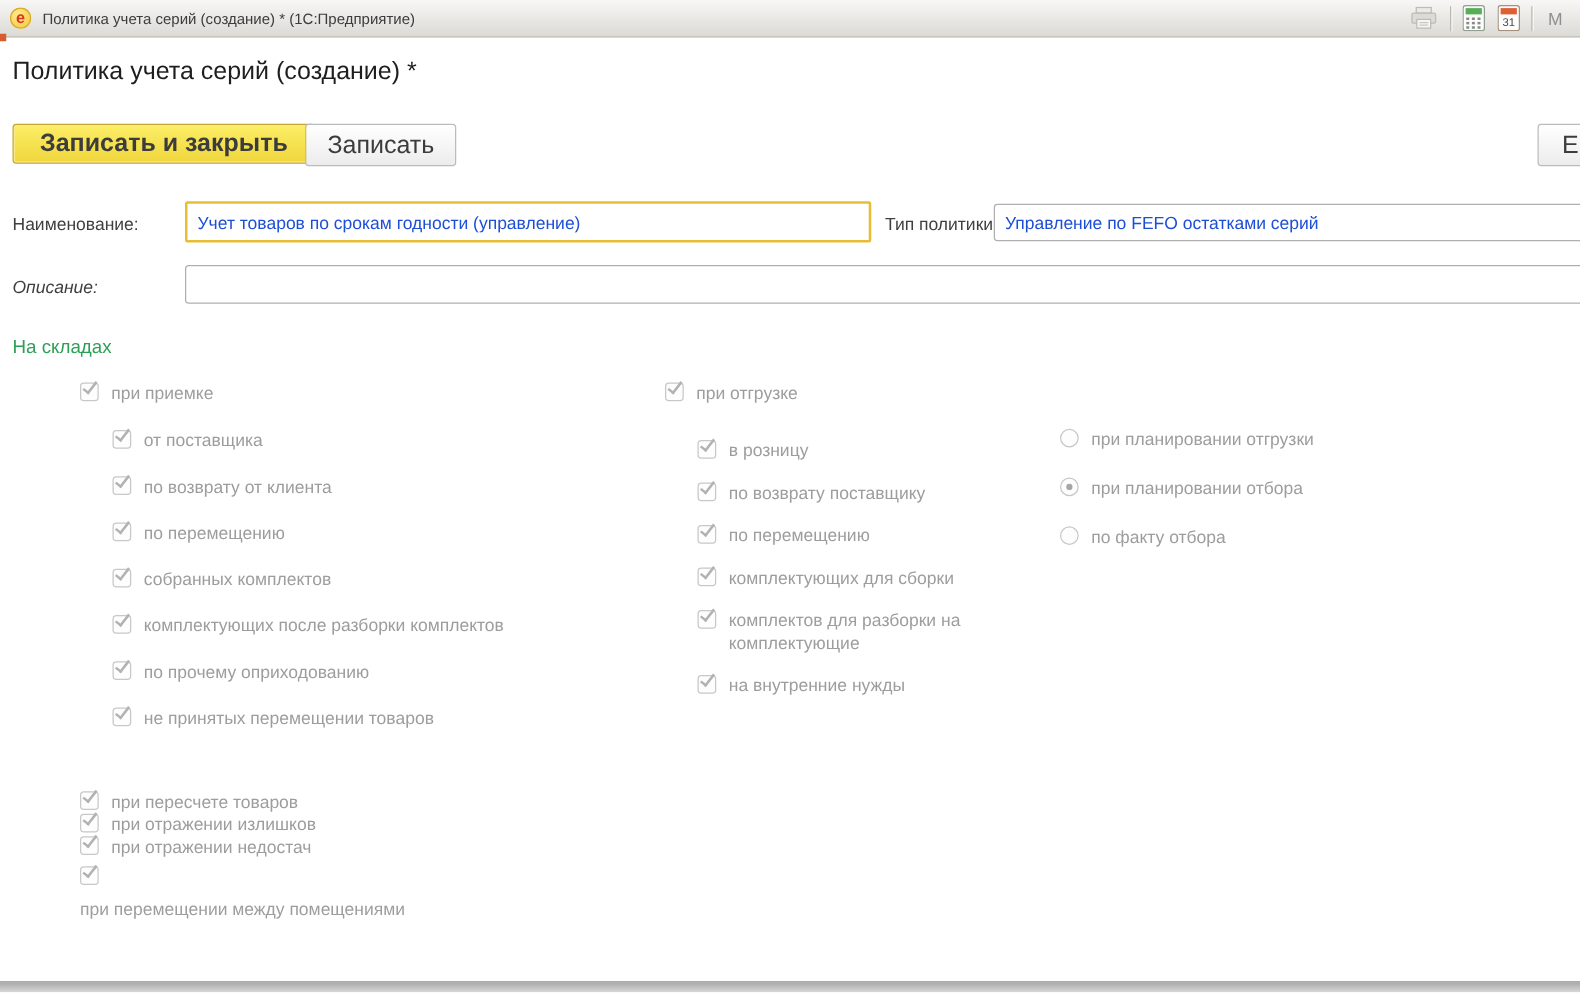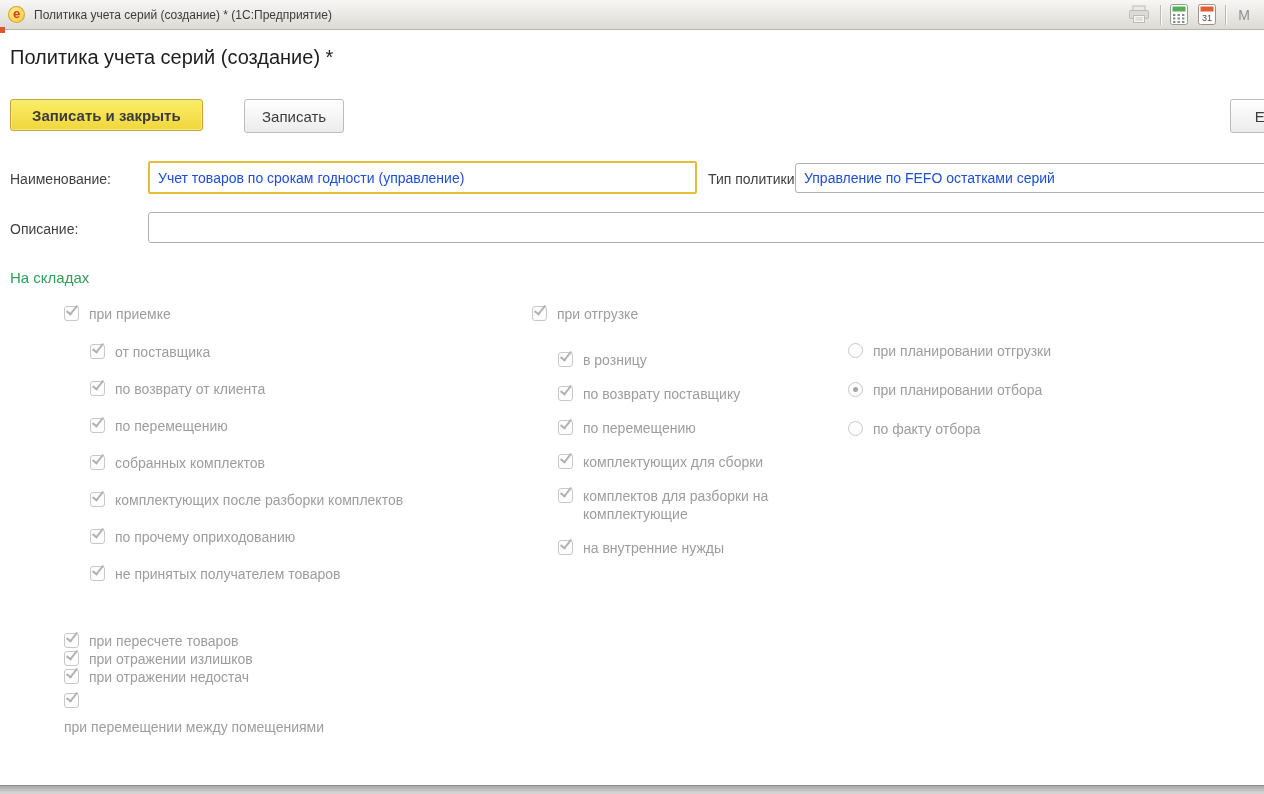--- a/index.html
+++ b/index.html
@@ -19,21 +19,21 @@
     color:#d8391c; font-size:13px; font-weight:bold; line-height:1; }
   .app-corner { position:absolute; left:0; top:27px; width:5px; height:6px; background:#d65b2e; }
   .titlebar-title { margin-left:9px; font-size:12px; color:#3c3c3c; white-space:nowrap; }
   .titlebar-icons { margin-left:auto; display:flex; align-items:center; padding-right:4px; }
   .tb-btn { display:flex; align-items:center; justify-content:center; height:26px; padding:0 5px; }
   .tb-sep { width:1px; height:20px; background:#bcb9b2; box-shadow:1px 0 0 #fbfbfa; margin:0 4px; }
   .menu-letter { font-size:14px; color:#8f8f8f; padding:0 10px 0 8px; }
 
   
   .page-title { position:absolute; left:10px; top:46px; font-size:20px; color:#1e1e1e; }
-  .btn { position:absolute; top:99px; height:32px; border-radius:3px; font-size:15px;
+  .btn { position:absolute; top:99px; height:32px; border-radius:3px; font-size:20px;
     display:flex; align-items:center; justify-content:center; cursor:default; }
   .btn-primary { left:10px; padding:0 21px; font-weight:bold; color:#3c3c3c;
     background:linear-gradient(#fcee66,#efd63d); border:1px solid #c7a62b;
     box-shadow:0 0 0 1px #f6e98e inset; }
   .btn-default { padding:16px 17px; color:#3c3c3c;
     background:linear-gradient(#ffffff,#ececec); border:1px solid #bcbcbc; }
   .btn-save { left:244px; }
   .btn-more { left:1230px; width:80px; }
 
   
@@ -118,21 +118,21 @@
 
   <button class="btn btn-primary">Записать и закрыть</button>
   <button class="btn btn-default btn-save">Записать</button>
   <button class="btn btn-default btn-more">Ещё</button>
 
   <div class="fld-label" style="left:10px; top:171px;">Наименование:</div>
   <input class="fld-input active" style="left: 148px; top: 161px; width: 549px; height: 33px;" value="Учет товаров по срокам годности (управление)">
   <div class="fld-label" style="left:708px; top:171px;">Тип политики:</div>
   <input class="fld-input" style="left: 795px; top: 163px; width: 478px; height: 30px;" value="Управление по FEFO остатками серий">
 
-  <div class="fld-label" style="left:10px; top:221px;">Описание:</div>
+  <div class="fld-label" style="left:10px; top:221px;font-style:italic;">Описание:</div>
   <input class="fld-input" style="left: 148px; top: 212px; width: 1125px; height: 31px;" value="">
 
   <div class="section-title">На складах</div>
 
   <div class="chk" style="position:absolute; left:16px; top:305px;">
     <span class="box"></span>
     <span class="lbl">при приемке</span>
   </div>
 
   <div class="vlist" style="left:42px; top:343px; gap:19px;">
@@ -155,21 +155,21 @@
     <div class="chk">
         <span class="box"></span>
         <span class="lbl">комплектующих после разборки комплектов</span>
       </div>
     <div class="chk">
         <span class="box"></span>
         <span class="lbl">по прочему оприходованию</span>
       </div>
     <div class="chk">
         <span class="box"></span>
-        <span class="lbl">не принятых получателем товаров</span>
+        <span class="lbl">не принятых перемещении товаров</span>
       </div>
   </div>
 
   <div class="vlist" style="left:16px; top:632px; ">
     <div class="chk">
         <span class="box"></span>
         <span class="lbl">при пересчете товаров</span>
       </div>
     <div class="chk">
         <span class="box"></span>

